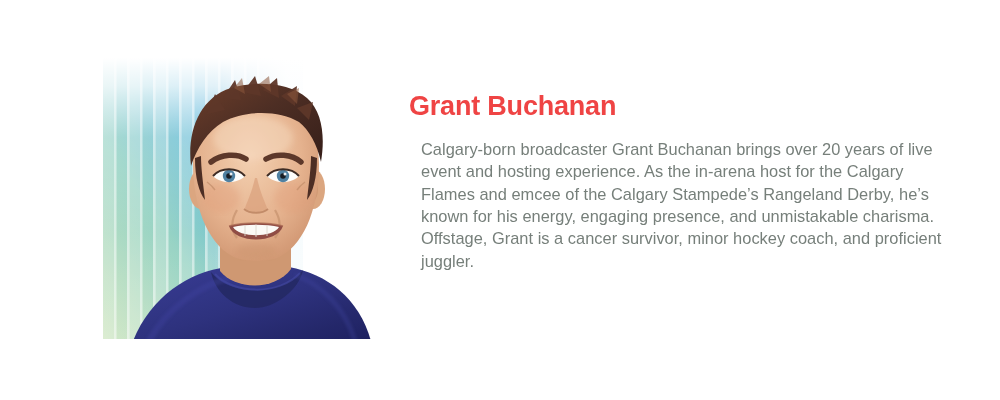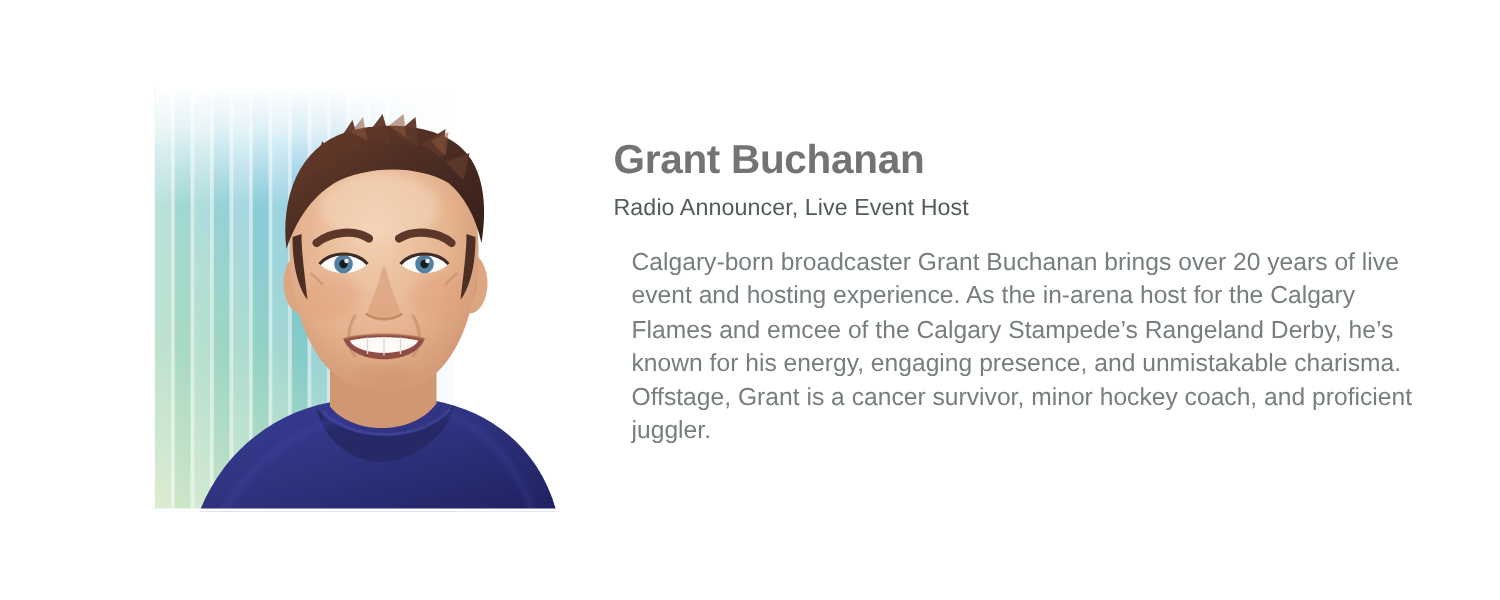--- a/index.html
+++ b/index.html
@@ -45,21 +45,21 @@
     left: 409px;
     top: 92px;
     width: 540px;
   }
 
   .speaker-name {
     margin: 0;
     font-size: 27px;
     font-weight: bold;
     line-height: 1.1;
-    color: #737373;
+    color: #ef4444;
     letter-spacing: -0.2px;
   }
 
   .speaker-role {
     margin: 7px 0 0 0;
     font-size: 15.5px;
     font-weight: normal;
     line-height: 1.25;
     color: #525d57;
     letter-spacing: 0.05px;
@@ -278,19 +278,18 @@
       </g>
 
       <rect x="0" y="281" width="278" height="2" fill="#ffffff"></rect>
     </svg>
   </div>
 
   <div class="info-col">
 
     <h1 class="speaker-name">Grant Buchanan</h1>
 
-    <p class="speaker-role">Radio Announcer, Live Event Host</p>
 
 
     <p class="speaker-bio">Calgary-born broadcaster Grant Buchanan brings over 20 years of live event and hosting experience. As the in-arena host for the Calgary Flames and emcee of the Calgary Stampede’s Rangeland Derby, he’s known for his energy, engaging presence, and unmistakable charisma. Offstage, Grant is a cancer survivor, minor hockey coach, and proficient juggler.</p>
   </div>
 
 </div>
 
 </body></html>

